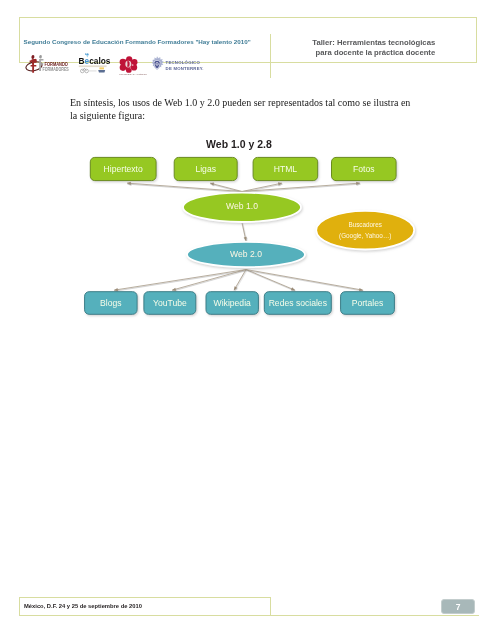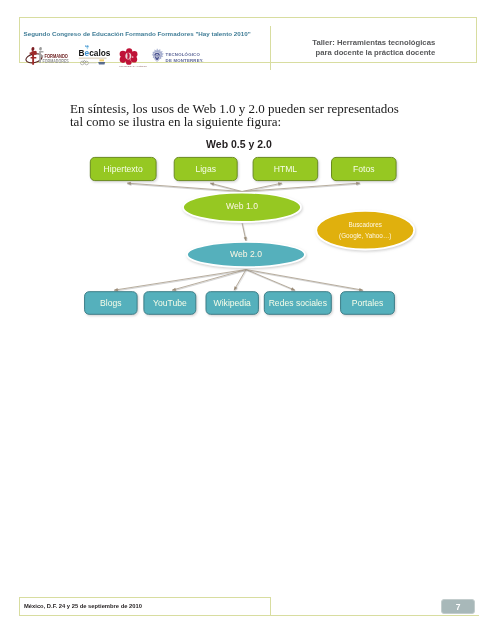--- a/index.html
+++ b/index.html
@@ -1,35 +1,35 @@
 <!DOCTYPE html>
 <html><head>
 <meta charset="utf-8">
 <style>
   html,body{margin:0;padding:0;}
   body{width:495px;height:640px;background:#ffffff;font-family:"Liberation Serif",serif;overflow:hidden;position:relative;}
   .page{position:absolute;inset:0;}
   .header{position:absolute;left:18.5px;top:16.5px;width:458.5px;height:46.8px;border:1px solid #d8dda0;box-sizing:border-box;}
-  .hdr-left{position:absolute;left:0;top:8px;width:251.5px;height:100%;border-right:1px solid #d8dda0;box-sizing:border-box;}
+  .hdr-left{position:absolute;left:0;top:16px;width:251.5px;height:100%;border-right:1px solid #d8dda0;box-sizing:border-box;}
   .hdr-title{position:absolute;left:4px;top:4px;font-family:"Liberation Sans",sans-serif;font-size:6.25px;font-weight:bold;color:#3f7c96;white-space:nowrap;}
   .logos{position:absolute;left:0;top:0;width:100%;height:100%;}
   .logo1{position:absolute;left:5.5px;top:20px;}
   .logo2{position:absolute;left:58px;top:19px;}
   .logo3{position:absolute;left:99.5px;top:22px;}
   .logo4{position:absolute;left:130.5px;top:22px;}
   .lg1a{font-family:"Liberation Sans",sans-serif;font-size:4.6px;font-weight:bold;fill:#6d2020;}
   .lg1b{font-family:"Liberation Sans",sans-serif;font-size:4.6px;font-weight:bold;fill:#8f8f8f;}
   .lg2a{font-family:"Liberation Sans",sans-serif;font-size:8.3px;font-weight:bold;fill:#111111;}
   .lg2a2{fill:#3d8fcc;}
   .lg3{font-family:"Liberation Sans",sans-serif;font-size:2.3px;fill:#8f6a6a;}
   .lg4{font-family:"Liberation Sans",sans-serif;font-size:4.3px;font-weight:bold;fill:#5b6496;letter-spacing:0.22px;}
   .hdr-right{position:absolute;left:252px;top:0;right:0;height:100%;display:flex;align-items:center;justify-content:center;}
   .hdr-right span{font-family:"Liberation Sans",sans-serif;font-size:7.7px;font-weight:bold;color:#58595b;text-align:right;line-height:10px;display:block;position:relative;top:4px;}
   .wl{display:block;white-space:nowrap;}
-  .body-text{position:absolute;left:70px;top:103px;width:342px;font-family:"Liberation Serif",serif;font-size:13px;color:#1a1a1a;line-height:12.6px;}
+  .body-text{position:absolute;left:70px;top:97px;width:342px;font-family:"Liberation Serif",serif;font-size:10px;color:#1a1a1a;line-height:12.6px;}
   .footer{position:absolute;left:18.5px;top:596.5px;width:252.5px;height:19px;border:1px solid #d8dda0;box-sizing:border-box;}
   .footer span{position:absolute;left:4.5px;top:5.5px;font-family:"Liberation Sans",sans-serif;font-size:5.8px;font-weight:bold;color:#231f20;white-space:nowrap;}
   .footrule{position:absolute;left:18.5px;top:614.5px;width:460.5px;height:1px;background:#d8dda0;}
   .pagenum{position:absolute;left:441px;top:599px;width:34px;height:15px;border-radius:3px;background:#a8b8b9;border:0.8px solid #c3cdcd;box-sizing:border-box;color:#fff;font-family:"Liberation Sans",sans-serif;font-size:8.5px;font-weight:bold;display:flex;align-items:center;justify-content:center;}
   .diagram{position:absolute;left:0;top:0;width:495px;height:340px;}
   .diagram-title{position:absolute;left:0;top:138px;width:478px;text-align:center;font-family:"Liberation Sans",sans-serif;font-size:10.5px;font-weight:bold;color:#231f20;}
   #diagram-svg{position:absolute;left:0;top:0;}
 </style>
 </head>
 <body>
@@ -101,21 +101,21 @@
     </div>
     <div class="hdr-right">
       <span>
           <span class="wl">Taller: Herramientas tecnológicas</span>
           <span class="wl">para docente la práctica docente</span>
         </span>
     </div>
   </div>
   <div class="body-text">En síntesis, los usos de Web 1.0 y 2.0 pueden ser representados tal como se ilustra en la siguiente figura:</div>
   <div class="diagram">
-    <div class="diagram-title">Web 0.5 y 2.0</div>
+    <div class="diagram-title">Web 1.0 y 2.8</div>
     <svg id="diagram-svg" width="495" height="340" viewBox="0 0 495 340">
         <defs>
           <filter id="shad" x="-30%" y="-30%" width="180%" height="190%">
             <feDropShadow dx="1.0" dy="1.2" stdDeviation="0.9" flood-color="#9d9d9d" flood-opacity="0.45"></feDropShadow>
           </filter>
           <filter id="shade2" x="-30%" y="-40%" width="180%" height="200%">
             <feDropShadow dx="0.8" dy="1.3" stdDeviation="1.0" flood-color="#a5a5a5" flood-opacity="0.5"></feDropShadow>
           </filter>
           <filter id="lineshad" x="-12%" y="-250%" width="124%" height="600%">
             <feDropShadow dx="0.5" dy="0.9" stdDeviation="0.45" flood-color="#707070" flood-opacity="0.5"></feDropShadow>

